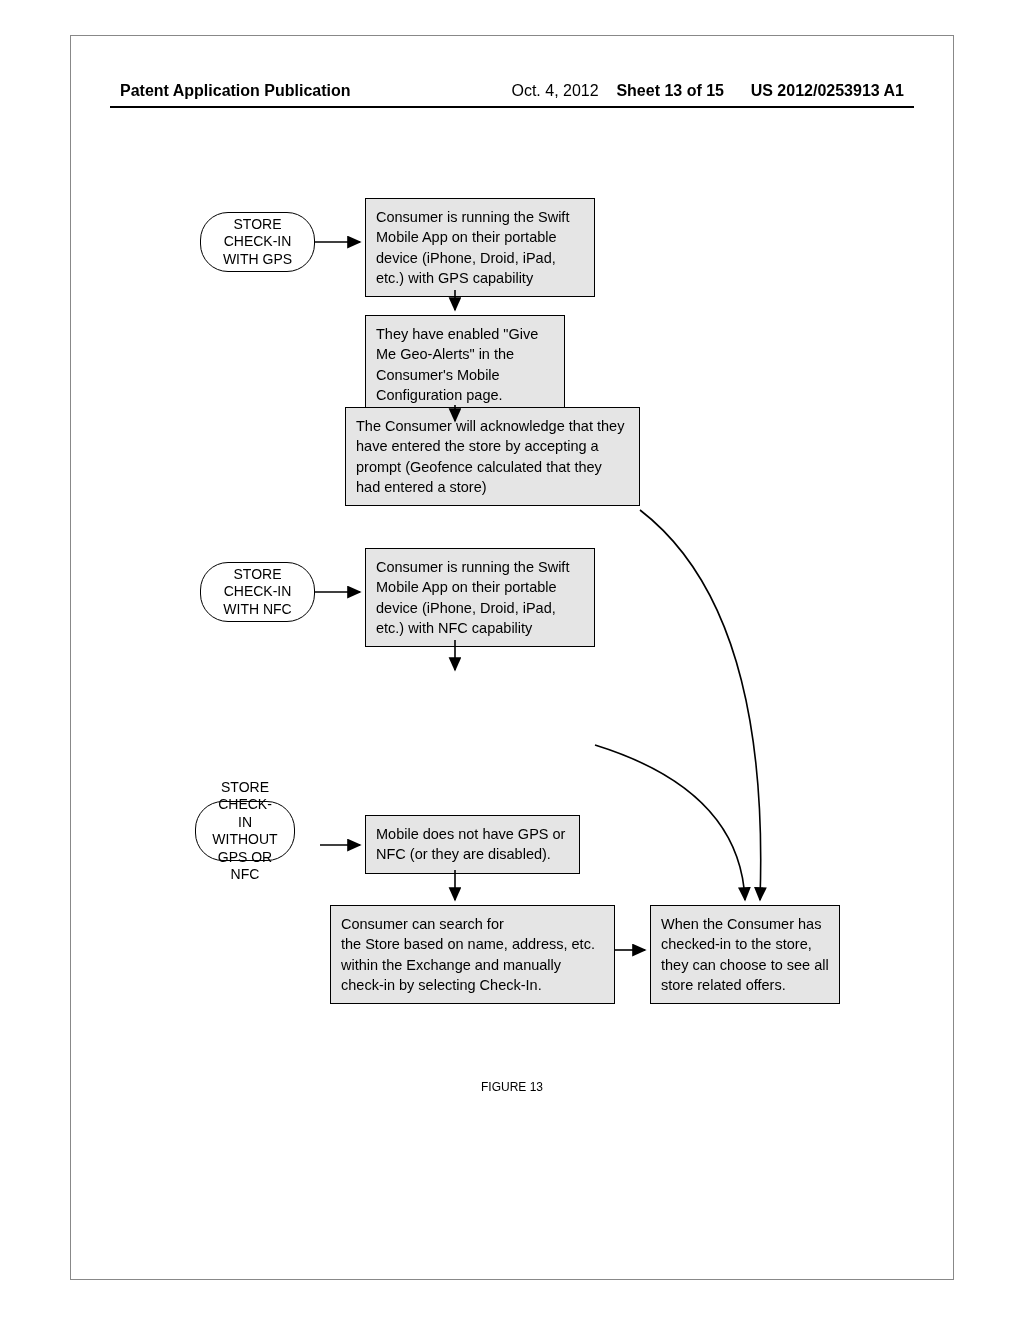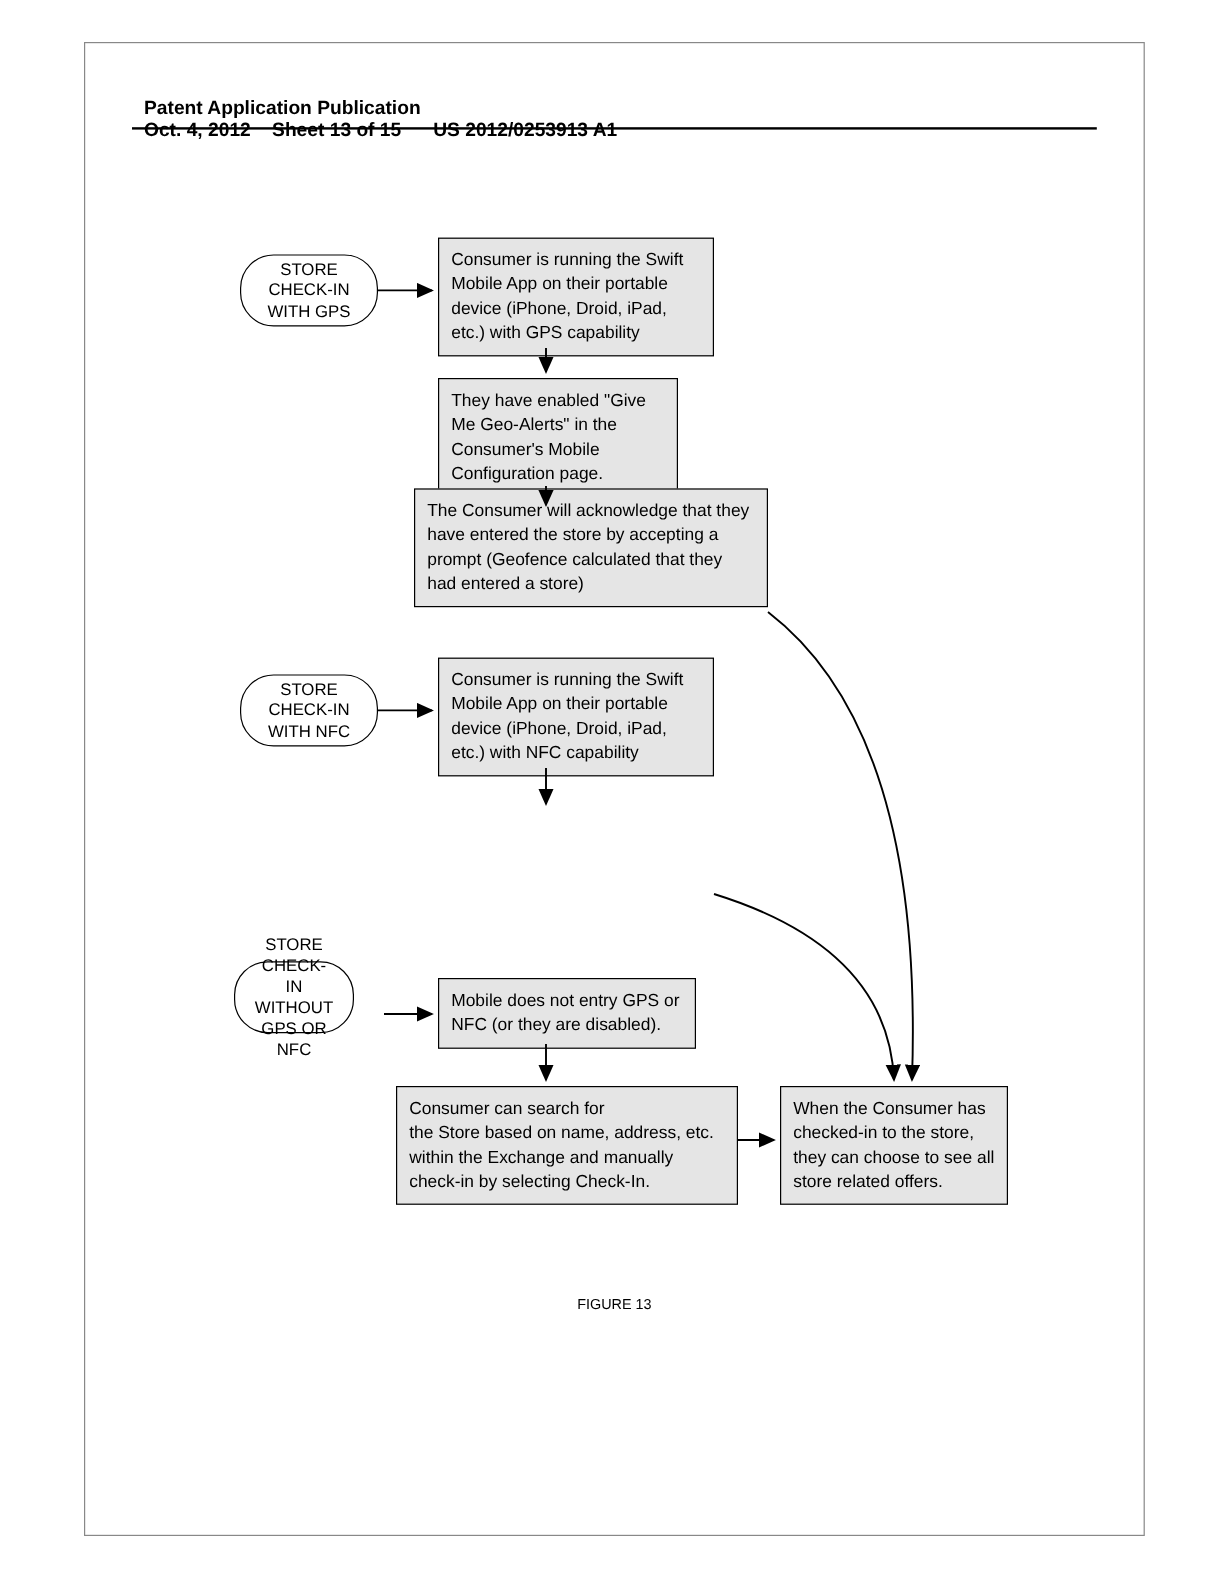--- a/index.html
+++ b/index.html
@@ -12,25 +12,24 @@
   }
   .header {
     position: absolute;
     top: 82px;
     left: 0;
     right: 0;
     padding: 0 120px;
     display: flex;
     justify-content: space-between;
     font-size: 16px;
-    flex-direction: column;
   }
   .header-left { font-weight: bold; }
   .header-right { font-weight: bold; }
-  .header-date { font-weight: bold; text-align: right; }
+  .header-date { font-weight: normal; text-align: right; }
   .header-line {
     position: absolute;
     top: 106px;
     left: 110px;
     right: 110px;
     height: 2px;
     background: #000;
   }
   .diagram {
     position: absolute;
@@ -124,21 +123,21 @@
   <div class="proc-box" style="top:358px; left:365px; width:230px">
     <span>Consumer is running the Swift Mobile App on their portable device (iPhone, Droid, iPad, etc.) with NFC capability</span>
   </div>
 
   <div class="term-box" style="top:611px; left:195px; width:100px; height:60px">
     <span style="white-space:pre-line">STORE CHECK-
 IN WITHOUT
 GPS OR NFC</span>
   </div>
   <div class="proc-box" style="top:625px; left:365px; width:215px">
-    <span>Mobile does not entry GPS or NFC (or they are disabled).</span>
+    <span>Mobile does not have GPS or NFC (or they are disabled).</span>
   </div>
   <div class="proc-box" style="top:715px; left:330px; width:285px">
     <span style="white-space:pre-line">Consumer can search for
 the Store based on name, address, etc. within the Exchange and manually check-in by selecting Check-In.</span>
   </div>
 
   <div class="proc-box" style="top:715px; left:650px; width:190px">
     <span>When the Consumer has checked-in to the store, they can choose to see all store related offers.</span>
   </div>
 

